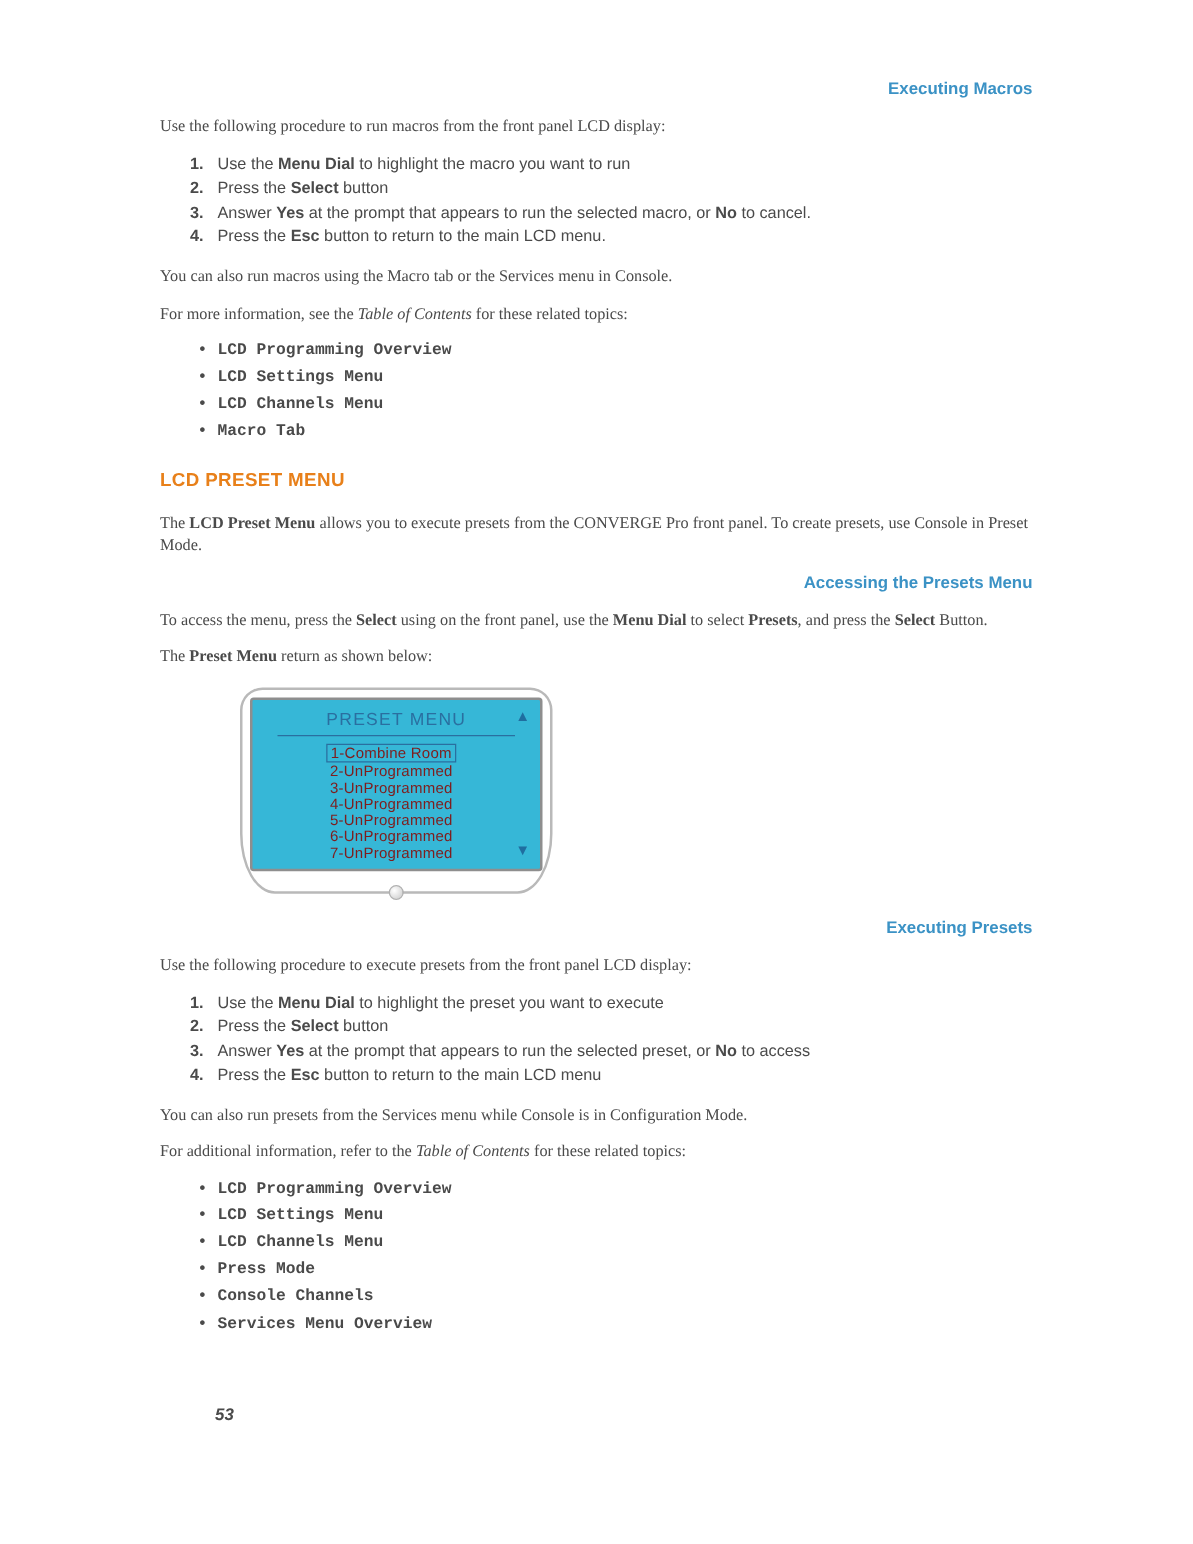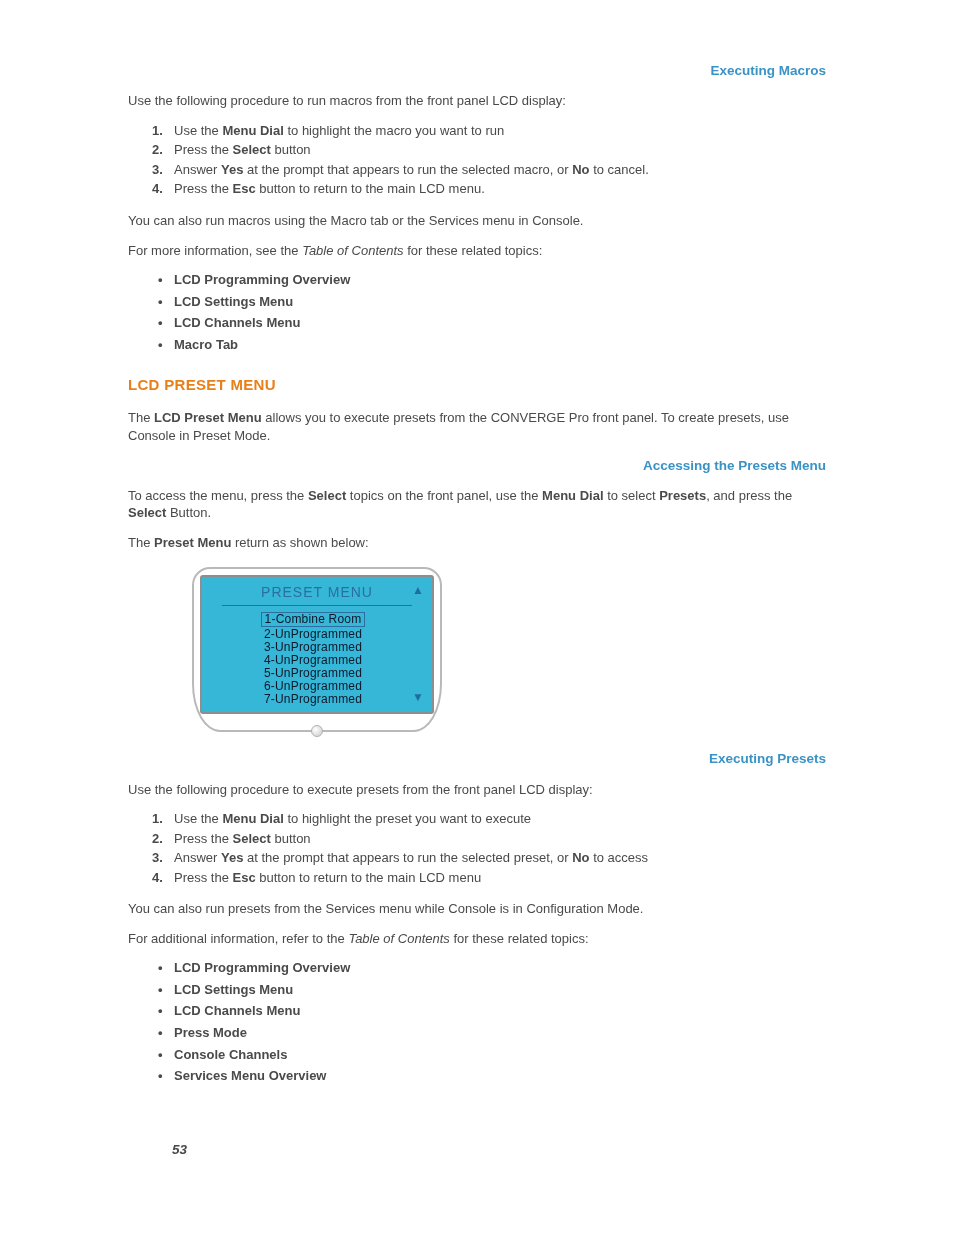--- a/index.html
+++ b/index.html
@@ -19,21 +19,21 @@
     margin: 6px 0 12px 0;
     text-align: right;
   }
   .h-main {
     color: #e8801a;
     font-weight: bold;
     font-size: 15px;
     letter-spacing: 0.3px;
     margin: 22px 0 14px 0;
   }
-  p { margin: 10px 0 12px 0; }
+  p { margin: 10px 0 12px 0; font-family: Liberation Serif, serif; }
   .num-list {
     margin: 8px 0 14px 0;
     padding-left: 24px;
     counter-reset: n;
     list-style: none;
   }
   .num-list > li {
     counter-increment: n;
     margin: 2px 0;
     position: relative;
@@ -42,20 +42,21 @@
   .num-list > li::before {
     content: counter(n) ".";
     font-weight: bold;
     position: absolute;
     left: 0;
   }
   .bul-list {
     margin: 8px 0 16px 0;
     padding-left: 24px;
     list-style: none;
+    font-family: Liberation Mono, monospace;
   }
   .bul-list > li {
     margin: 4px 0;
     position: relative;
     padding-left: 22px;
     font-weight: bold;
   }
   .bul-list > li::before {
     content: "•";
     position: absolute;
@@ -102,21 +103,21 @@
     display: inline-block;
   }
   .lcd-title-line {
     height: 1px;
     background: #2a6fa0;
     margin: 0 14px 4px 14px;
   }
   .lcd-row {
     font-size: 12px;
     line-height: 13px;
-    color: #0f172a;
+    color: #7f1d1d;
     letter-spacing: 0.2px;
     margin-left: -8px;
   }
   .lcd-row.sel {
     display: inline-block;
     border: 1px solid #2a6fa0;
     padding: 0 3px;
     margin-bottom: 1px;
     margin-left: -8px;
   }
@@ -160,21 +161,21 @@
   <li>LCD Programming Overview</li>
   <li>LCD Settings Menu</li>
   <li>LCD Channels Menu</li>
   <li>Macro Tab</li>
 </ul>
 
 <div class="h-main">LCD PRESET MENU</div>
 <p><span>The </span><span class="bold">LCD Preset Menu</span><span> allows you to execute presets from the CONVERGE Pro front panel. To create presets, use Console in Preset Mode.</span></p>
 
 <div class="h-sub">Accessing the Presets Menu</div>
-<p><span>To access the menu, press the </span><span class="bold">Select</span><span> topics on the front panel, use the </span><span class="bold">Menu Dial</span><span> to select </span><span class="bold">Presets</span><span>, and press the </span><span class="bold">Select</span><span> Button.</span></p>
+<p><span>To access the menu, press the </span><span class="bold">Select</span><span> using on the front panel, use the </span><span class="bold">Menu Dial</span><span> to select </span><span class="bold">Presets</span><span>, and press the </span><span class="bold">Select</span><span> Button.</span></p>
 <p><span>The </span><span class="bold">Preset Menu</span><span> return as shown below:</span></p>
 
 <div class="lcd-wrap">
   <div class="lcd-bezel">
     <div class="lcd-screen">
       <span class="lcd-arrow lu">▲</span>
       <span class="lcd-arrow ld">▼</span>
       <div class="lcd-title">PRESET MENU</div>
       <div class="lcd-title-line"></div>
       <div><span class="lcd-row sel">1-Combine Room</span></div>

